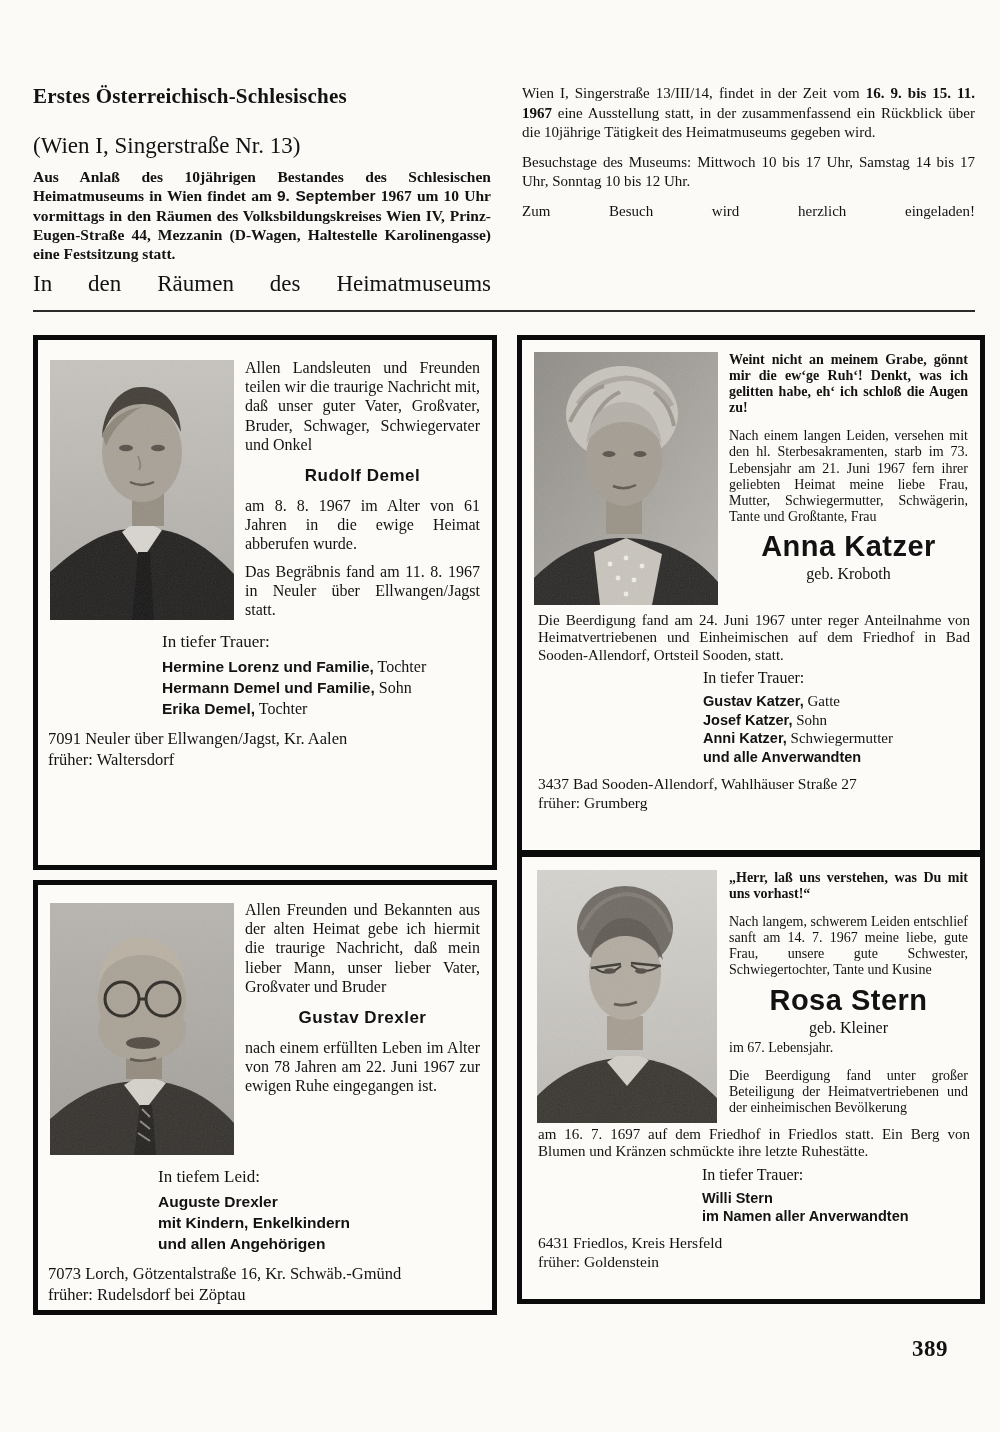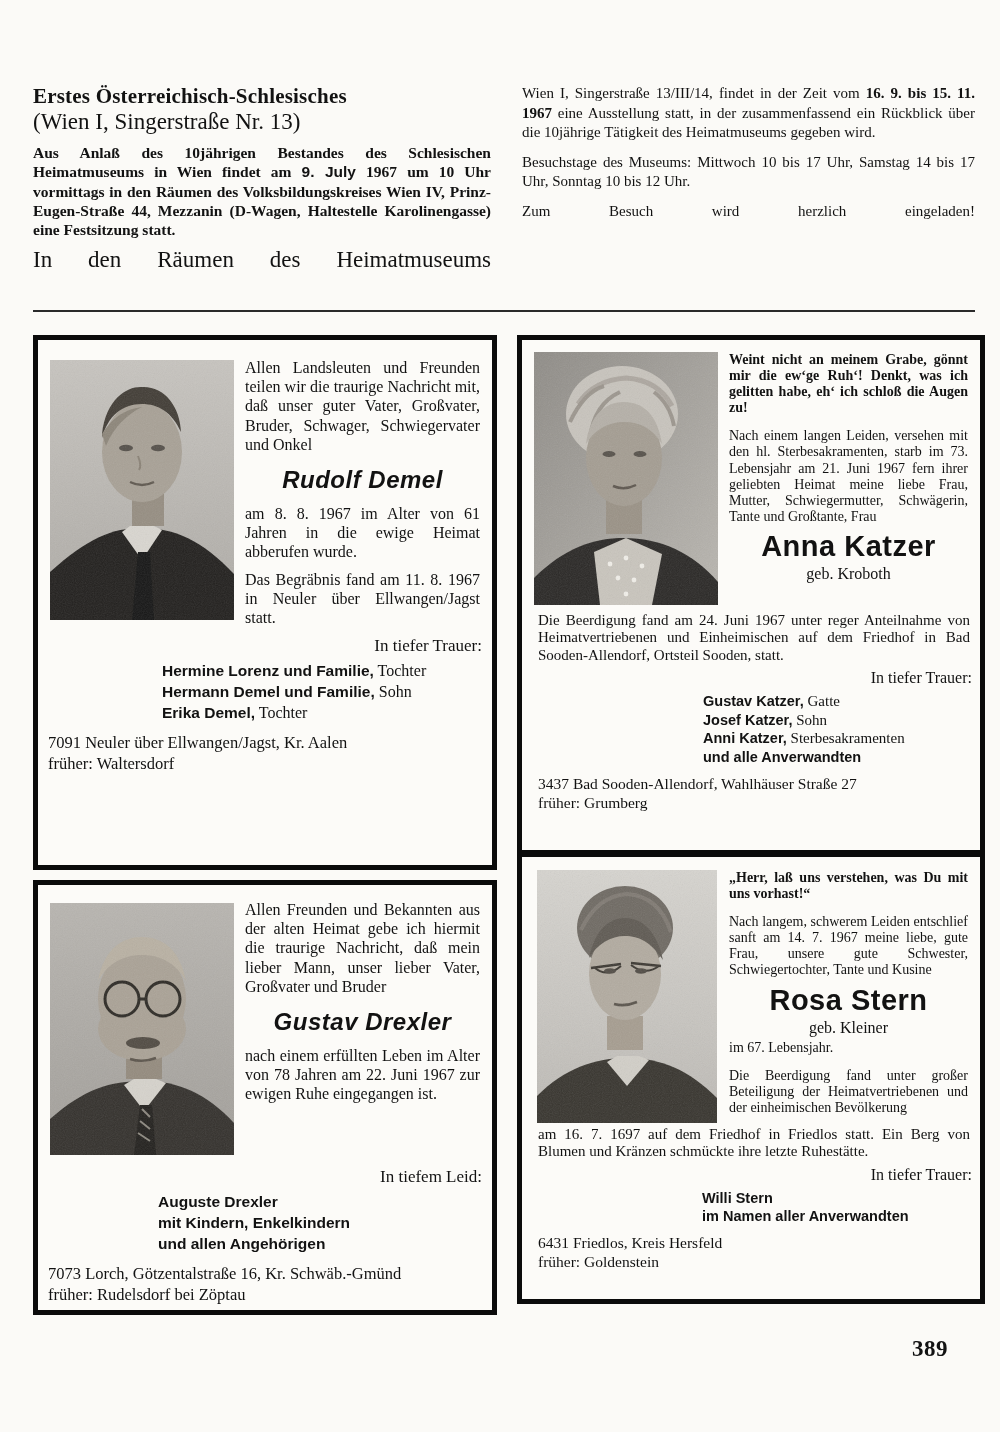--- a/index.html
+++ b/index.html
@@ -9,21 +9,21 @@
     color:#121212;
     font-family:"Liberation Serif", serif;
     position:relative;
     overflow:hidden;
   }
   
   .hcol{position:absolute;top:84px;}
   #hleft{left:33px;width:458px;}
   #hright{left:517px;width:458px;}
   .htitle{font-weight:700;font-size:21px;line-height:1.2;letter-spacing:.2px;}
-  .hsub{font-size:23px;margin-top:0;}
+  .hsub{font-size:23px;margin-top:24px;}
   .hpara{font-size:15.5px;font-weight:700;line-height:1.24;text-align:justify;margin-top:8px;}
   .hpara .xbold{font-family:"Liberation Sans",sans-serif;font-weight:700;}
   .hcont{font-size:23px;margin-top:8px;text-align:justify;text-align-last:justify;}
   .rpara{font-size:15px;line-height:1.3;text-align:justify;margin:0 0 10px 5px;}
   .rpara b{font-weight:700;}
   .rpara.spread{text-align-last:justify;}
   .rule{position:absolute;left:33px;width:942px;top:310px;height:2px;background:#2a2a2a;}
   
   .obit{
     position:absolute;
@@ -47,31 +47,31 @@
   #box-drexler .rightcol{padding-top:15px;min-height:258px;}
   #box-stern .rightcol{padding-top:13px;min-height:256px;}
   .btext{text-align:justify;}
   .lbox .btext{font-size:16px;line-height:1.2;}
   .rbox .btext{font-size:14px;line-height:1.15;}
   .verse{font-weight:700;}
   .dname{
     font-family:"Liberation Sans",sans-serif;font-weight:700;
     text-align:center;letter-spacing:.5px;
   }
-  .lbox .dname{font-size:24px;margin:12px 0 10px 0;font-style:italic;}
+  .lbox .dname{font-size:17px;margin:12px 0 10px 0;}
   .rbox .dname{font-size:29px;margin:5px 0 2px 0;}
   .maiden{text-align:center;font-size:16px;margin-bottom:3px;}
   .gap8{margin-top:8px;}
   .gap4{margin-top:12px;}
   .trailer{margin-top:9px;}
   #box-demel  .trailer{margin-left:124px;margin-right:10px;}
   #box-katzer .trailer{margin-left:181px;margin-right:8px;margin-top:5px;}
   #box-drexler .trailer{margin-left:120px;margin-right:10px;}
   #box-stern  .trailer{margin-left:180px;margin-right:8px;margin-top:5px;}
-  .mlabel{margin-bottom:5px;text-align:right;}
+  .mlabel{margin-bottom:5px;}
   .lbox .mlabel{font-size:17px;}
   .rbox .mlabel{font-size:16px;}
   .mourner{font-family:"Liberation Sans",sans-serif;font-weight:700;}
   .lbox .mourner{font-size:15.5px;line-height:1.3;}
   .rbox .mourner{font-size:14.5px;line-height:1.25;}
   .mourner .mrole{font-family:"Liberation Serif",serif;font-weight:400;}
   .lbox .mourner .mrole{font-size:16px;}
   .rbox .mourner .mrole{font-size:15px;}
   .address{line-height:1.25;}
   .lbox .address{font-size:16.5px;margin:10px 10px 0 10px;}
@@ -83,21 +83,21 @@
   #pagenum{position:absolute;right:52px;top:1336px;font-size:23px;font-weight:700;letter-spacing:.5px;}
 </style>
 </head>
 <body>
 
 <div class="hcol" id="hleft">
   <div class="htitle">
     <div>Erstes Österreichisch-Schlesisches</div>
   </div>
   <div class="hsub">(Wien I, Singerstraße Nr. 13)</div>
-  <div class="hpara"><span>Aus Anlaß des 10jährigen Bestandes des Schlesischen Heimatmuseums in Wien findet am </span><span class="xbold">9. July</span><span> 1967 um 10 Uhr vormittags in den Räumen des Volksbildungskreises Wien IV, Prinz-Eugen-Straße 44, Mezzanin (D-Wagen, Haltestelle Karolinengasse) eine Festsitzung statt.</span></div>
+  <div class="hpara"><span>Aus Anlaß des 10jährigen Bestandes des Schlesischen Heimatmuseums in Wien findet am </span><span class="xbold">9. September</span><span> 1967 um 10 Uhr vormittags in den Räumen des Volksbildungskreises Wien IV, Prinz-Eugen-Straße 44, Mezzanin (D-Wagen, Haltestelle Karolinengasse) eine Festsitzung statt.</span></div>
   <div class="hcont">In den Räumen des Heimatmuseums</div>
 </div>
 
 <div class="hcol" id="hright">
   <p class="rpara"><span>Wien I, Singerstraße 13/III/14, findet in der Zeit vom </span><b>16. 9. bis 15. 11. 1967</b><span> eine Ausstellung statt, in der zusammenfassend ein Rückblick über die 10jährige Tätigkeit des Heimatmuseums gegeben wird.</span></p>
   <p class="rpara">Besuchstage des Museums: Mittwoch 10 bis 17 Uhr, Samstag 14 bis 17 Uhr, Sonntag 10 bis 12 Uhr.</p>
   <p class="rpara spread">Zum Besuch wird herzlich eingeladen!</p>
 </div>
 
 <div class="rule"></div>
@@ -186,21 +186,21 @@
     <div class="btext verse">Weint nicht an meinem Grabe, gönnt mir die ew‘ge Ruh‘! Denkt, was ich gelitten habe, eh‘ ich schloß die Augen zu!</div>
     <div class="btext gap4">Nach einem langen Leiden, versehen mit den hl. Sterbesakramenten, starb im 73. Lebensjahr am 21. Juni 1967 fern ihrer geliebten Heimat meine liebe Frau, Mutter, Schwiegermutter, Schwägerin, Tante und Großtante, Frau</div>
     <div class="dname">Anna Katzer</div>
     <div class="maiden">geb. Kroboth</div>
   </div>
   <div class="fullw">Die Beerdigung fand am 24. Juni 1967 unter reger Anteilnahme von Heimatvertriebenen und Einheimischen auf dem Friedhof in Bad Sooden-Allendorf, Ortsteil Sooden, statt.</div>
   <div class="trailer">
     <div class="mlabel">In tiefer Trauer:</div>
     <div class="mourner"><span class="mname">Gustav Katzer,</span><span class="mrole"> Gatte</span></div>
     <div class="mourner"><span class="mname">Josef Katzer,</span><span class="mrole"> Sohn</span></div>
-    <div class="mourner"><span class="mname">Anni Katzer,</span><span class="mrole"> Sterbesakramenten</span></div>
+    <div class="mourner"><span class="mname">Anni Katzer,</span><span class="mrole"> Schwiegermutter</span></div>
     <div class="mourner"><span class="mname">und alle Anverwandten</span><span class="mrole"></span></div>
   </div>
   <div class="address">
     <div>3437 Bad Sooden-Allendorf, Wahlhäuser Straße 27</div>
     <div>früher: Grumberg</div>
   </div>
 </div>
 
 <div class="obit lbox" id="box-drexler">
   <div class="photo">

